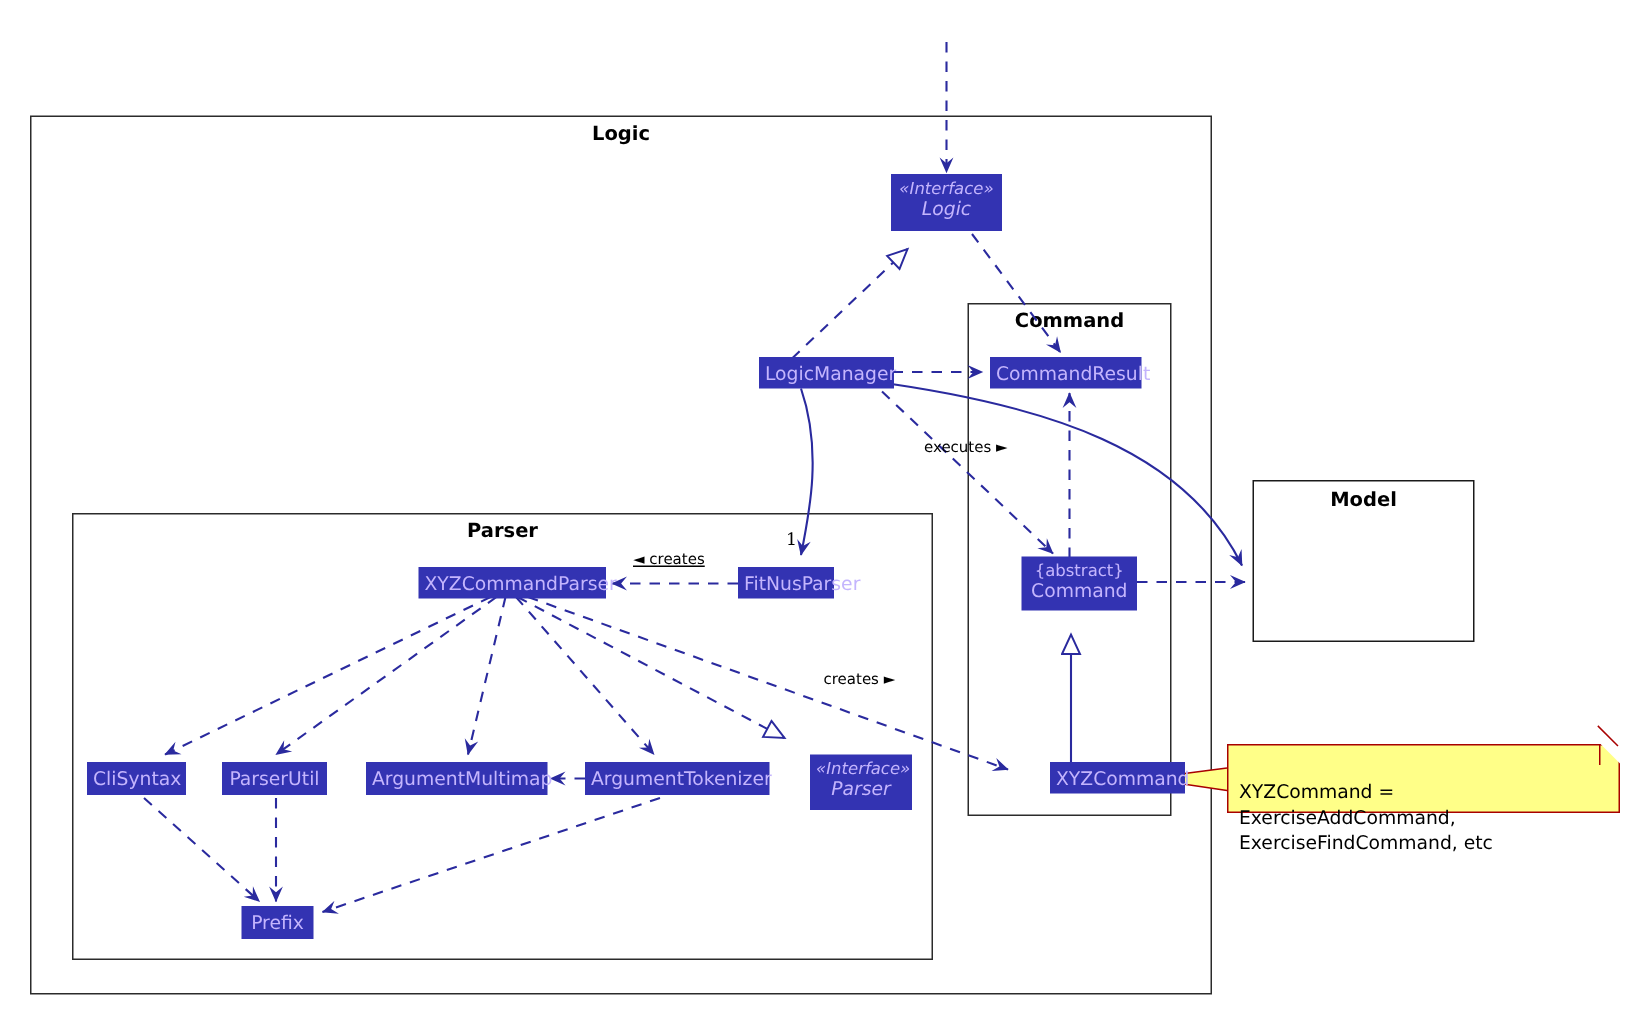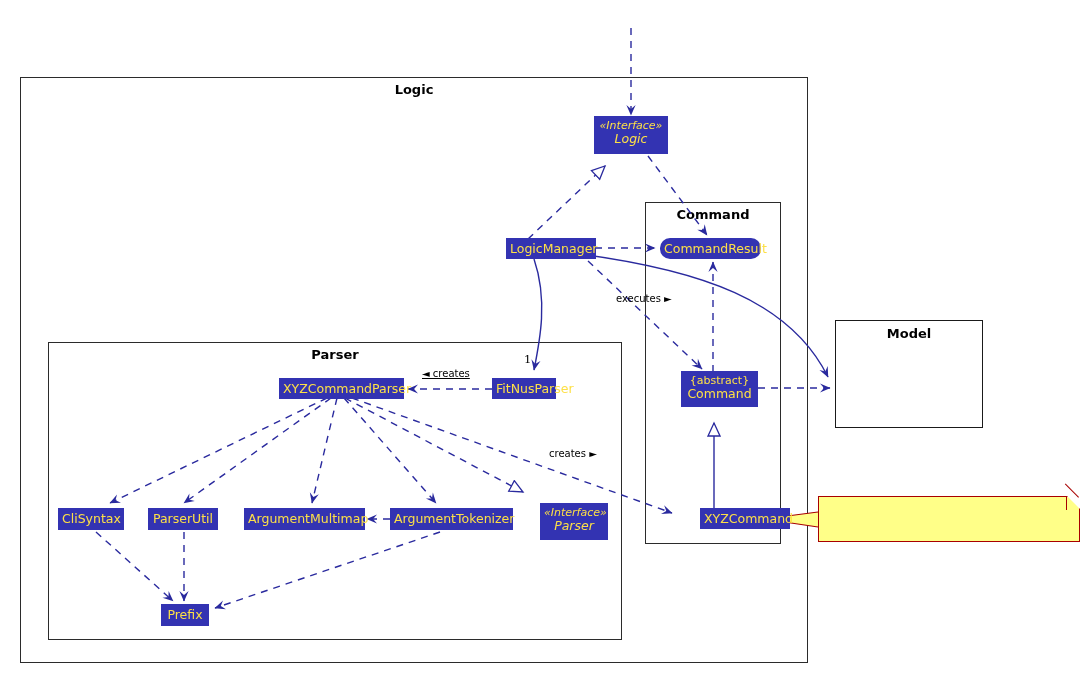--- a/index.html
+++ b/index.html
@@ -56,21 +56,21 @@
     width: 100%;
     text-align: center;
     font-weight: bold;
     font-size: 13px;
     color: #000000;
   }
   
   .cls {
     position: absolute;
     background: #3333b2;
-    color: #fde047;
+    color: #c4b5fd;
     font-size: 12.5px;
     line-height: 12.5px;
     text-align: center;
     white-space: nowrap;
     box-sizing: border-box;
     padding: 4px 4px 4px 4px;
     font-family: "DejaVu Sans", sans-serif;
   }
   .cls .stereo {
     display: block;
@@ -230,21 +230,21 @@
 
   <div class="cls iface two-line" style="left:594px; top:116px; width:74px; height:38px;">
     <span class="stereo">«Interface»</span>
     <span class="nm">Logic</span>
   </div>
 
   <div class="cls" style="left:506px; top:238px; width:90px; height:21px;">
     <span class="nm">LogicManager</span>
   </div>
 
-  <div class="cls" style="left:660px; top:238px; width:101px; height:21px;border-radius:10px;">
+  <div class="cls" style="left:660px; top:238px; width:101px; height:21px;">
     <span class="nm">CommandResult</span>
   </div>
 
   <div class="cls two-line" style="left:681px; top:371px; width:77px; height:36px;">
     <span class="stereo" style="font-style:normal;">{abstract}</span>
     <span class="nm">Command</span>
   </div>
 
   <div class="cls" style="left:672px; top:508px; width:90px; height:21px;margin-left:28px;">
     <span class="nm">XYZCommand</span>
@@ -285,18 +285,20 @@
 
   <div class="elabel" style="left:422px; top:368px;text-decoration:underline;">◄ creates</div>
 
   <div class="elabel" style="left:549px; top:448px;">creates ►</div>
 
   <div class="elabel" style="left:616px; top:293px;">executes ►</div>
 
   <div class="mult" style="left:524px; top:352px;">1</div>
 
   <div class="note" style="left:818px; top:496px; width:262px; height:46px;">
+    <span>XYZCommand = ExerciseAddCommand,
+ExerciseFindCommand, etc</span>
     <span class="fold"></span>
     <span class="fold-line"></span>
     <span class="fold-edge"></span>
   </div>
 
 </div>
 
 </body></html>

